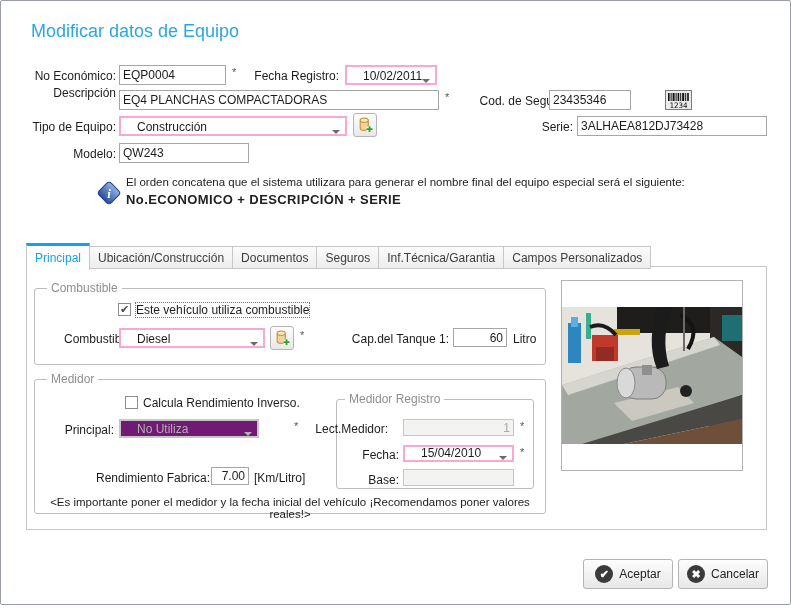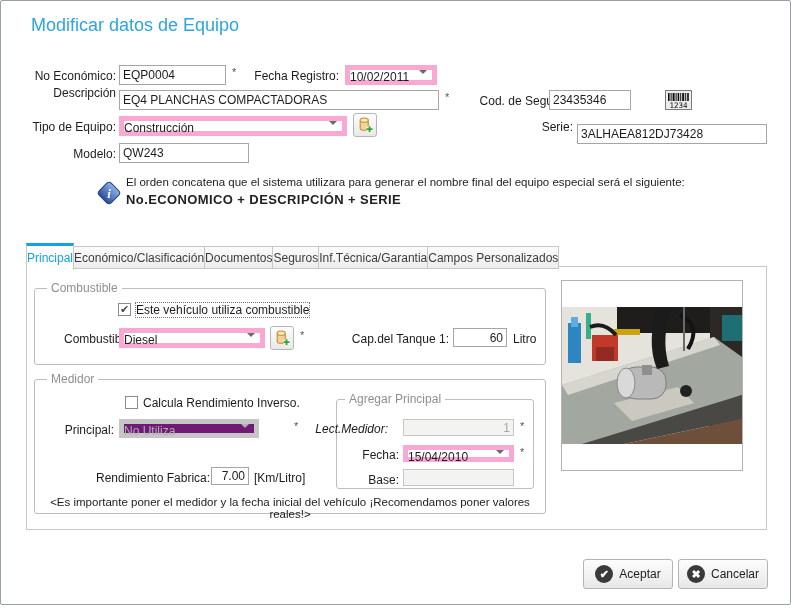--- a/index.html
+++ b/index.html
@@ -1,36 +1,36 @@
 <!DOCTYPE html>
 <html><head>
 <meta charset="utf-8">
 <style>
   html,body{margin:0;padding:0;background:#fff;}
   body{width:791px;height:612px;font-family:"Liberation Sans",sans-serif;}
   .window{position:relative;width:789px;height:603px;background:#fff;border:1px solid #9a9fa5;border-radius:2px;overflow:hidden;}
-  .title{position:absolute;left:30px;top:14px;font-size:18px;color:#2BA6DF;}
+  .title{position:absolute;left:30px;top:20px;font-size:18px;color:#2BA6DF;}
   .lbl{position:absolute;font-size:12px;color:#1c1c1c;text-align:right;white-space:nowrap;}
   .lbl-l{text-align:left;}
   .txt{position:absolute;border:1px solid #a6a6a6;background:#fff;font:12px "Liberation Sans",sans-serif;padding:0 3px;box-sizing:border-box;color:#1c1c1c;}
   .ta-r{text-align:right;}
   .txt.disabled{background:#f3f3f1;color:#a8a8a8;border-color:#c6c6c6;}
   .ast{position:absolute;font-size:11px;color:#555;}
-  .combo{position:absolute;border:5px solid #f9a8d4;background:#fff;display:flex;align-items:flex-start;box-sizing:border-box;font-size:12px;color:#1c1c1c;padding-left:0;cursor:default;}
+  .combo{position:absolute;border:2px solid #f9a8d4;background:#fff;display:flex;align-items:flex-end;box-sizing:border-box;font-size:12px;color:#1c1c1c;padding-left:16px;cursor:default;}
   .combo .caret{margin-left:auto;margin-right:5px;width:0;height:0;border-left:4px solid transparent;border-right:4px solid transparent;border-top:4px solid #6b6b6b;}
   .combo.disabled{background:#701a75;color:#b0b0b0;border-color:#c6c6c6;}
   .combo.disabled .caret{border-top-color:#b0b0b0;}
   .icon-btn{position:absolute;width:24px;height:24px;background:linear-gradient(#fdfdfd,#e8e8e8);border:1px solid #b5b5b5;border-radius:3px;display:flex;align-items:center;justify-content:center;box-sizing:border-box;cursor:pointer;}
   .checkbox{position:absolute;width:13px;height:13px;background:#fff;border:1px solid #8c8c8c;box-sizing:border-box;font-size:11px;line-height:11px;text-align:center;color:#4b4b4b;cursor:pointer;}
   .cb-label{position:absolute;font-size:12px;color:#1c1c1c;white-space:nowrap;}
   .focus-dotted{outline:1px dotted #777;}
   .group{position:absolute;border:1px solid #bdbdbd;border-radius:3px;box-sizing:border-box;}
   .group-label{position:absolute;background:#fff;padding:0 4px;font-size:12px;color:#8f8f8f;white-space:nowrap;}
   .tabs{position:absolute;left:25px;top:242px;display:flex;align-items:flex-end;z-index:3;}
-  .tab{height:23px;line-height:23px;padding:0 0;font-size:12px;color:#3c3c3c;background:linear-gradient(#fbfbfb,#ededed);border:1px solid #c7c7c7;border-left-width:0;white-space:nowrap;cursor:pointer;box-sizing:border-box;}
+  .tab{height:23px;line-height:23px;padding:0 8px;font-size:12px;color:#3c3c3c;background:linear-gradient(#fbfbfb,#ededed);border:1px solid #c7c7c7;border-left-width:0;white-space:nowrap;cursor:pointer;box-sizing:border-box;}
   .tab:first-child{border-left-width:1px;}
   .tab.active{height:27px;line-height:24px;background:#fff;color:#12a2e6;border-top:3px solid #12a2e6;border-bottom:none;margin-bottom:-1px;}
   .panel{position:absolute;left:25px;top:265px;width:741px;height:264px;background:#fff;border:1px solid #c7c7c7;box-sizing:border-box;z-index:1;}
   .abs{position:absolute;}
   .hint{position:absolute;left:33px;top:495px;width:512px;text-align:center;font-size:11.5px;color:#1c1c1c;z-index:2;}
   .info-line1{position:absolute;left:125px;top:175px;font-size:11.5px;color:#1c1c1c;white-space:nowrap;}
   .info-line2{position:absolute;left:125px;top:191px;font-size:13px;font-weight:bold;color:#222;letter-spacing:.4px;}
   .photo-box{position:absolute;left:560px;top:279px;width:182px;height:191px;border:1px solid #b3b3b3;background:#fff;box-sizing:border-box;}
   .btn{position:absolute;display:flex;align-items:center;justify-content:center;gap:6px;background:linear-gradient(#fdfdfd,#e7e7e7);border:1px solid #b4b4b4;border-radius:3px;font-size:12px;color:#222;cursor:pointer;box-sizing:border-box;}
   .btn.disabled{color:#b4b4b4;background:#f4f4f2;border-color:#d2d2d2;cursor:default;}
@@ -83,21 +83,21 @@
   </div>
   <div class="icon-btn" style="left:352px;top:112px;">
     <svg width="17" height="17" viewBox="0 0 16 16">
       <path d="M3 3 v7.5 a3.8 2 0 0 0 7.6 0 V3" fill="#f2d49a" stroke="#c08f2e" stroke-width="1"></path>
       <ellipse cx="6.8" cy="3" rx="3.8" ry="2" fill="#fae8c4" stroke="#c08f2e" stroke-width="1"></ellipse>
       <path d="M11.8 8.6 v5.6 M9 11.4 h5.6" stroke="#fff" stroke-width="3.4"></path>
       <path d="M11.8 8.6 v5.6 M9 11.4 h5.6" stroke="#2fa22f" stroke-width="1.8"></path>
     </svg>
   </div>
   <div class="lbl" style="left:462px;top:119px;width:110px;">Serie:</div>
-  <input class="txt" style="left: 576px; top: 115px; width: 190px; height: 20px; margin-top: 8px;" value="3ALHAEA812DJ73428">
+  <input class="txt" style="left: 576px; top: 115px; width: 190px; height: 20px;" value="3ALHAEA812DJ73428">
 
   <div class="lbl" style="left:5px;top:146px;width:110px;">Modelo:</div>
   <input class="txt" style="left: 118px; top: 142px; width: 130px; height: 20px;" value="QW243">
 
   <div class="abs" style="left:94px;top:178px;">
     <svg width="28" height="28" viewBox="0 0 28 28">
       <defs>
           <linearGradient id="ig" x1="0" y1="0" x2="0" y2="1">
         <stop offset="0" stop-color="#8fb2e8"></stop>
             <stop offset="1" stop-color="#2a4c9b"></stop>
@@ -105,21 +105,21 @@
         </defs>
       <rect x="5.5" y="5.5" width="17" height="17" rx="3.5" transform="rotate(45 14 14)" fill="url(#ig)" stroke="#24407e"></rect>
       <text x="14" y="19" font-size="13" font-weight="bold" font-style="italic" text-anchor="middle" fill="#fff" font-family="Liberation Serif, serif">i</text>
     </svg>
   </div>
   <div class="info-line1">El orden  concatena que el sistema utilizara para generar el nombre final del equipo especial  será el siguiente:</div>
   <div class="info-line2">No.ECONOMICO  +  DESCRIPCIÓN  + SERIE</div>
 
   <div class="tabs">
     <div class="tab active">Principal</div>
-    <div class="tab">Económico/Clasificación</div>
+    <div class="tab">Ubicación/Construcción</div>
     <div class="tab">Documentos</div>
     <div class="tab">Seguros</div>
     <div class="tab">Inf.Técnica/Garantia</div>
     <div class="tab">Campos Personalizados</div>
   </div>
   <div class="panel"></div>
 
   <div class="group z2" style="left:33px;top:287px;width:512px;height:77px;"></div>
   <div class="group-label z2" style="left:46px;top:280px;">Combustible</div>
   <div class="checkbox z2" style="left:117px;top:302px;"><span>✔</span></div>
@@ -147,22 +147,22 @@
   <div class="checkbox z2" style="left:124px;top:395px;"></div>
   <div class="cb-label z2" style="left:142px;top:395px;">Calcula Rendimiento Inverso.</div>
   <div class="lbl z2" style="left:25px;top:422px;width:88px;">Principal:</div>
   <div class="combo disabled z2" style="left:118px;top:418px;width:140px;height:19px;">
     <span>No Utiliza</span>
     <span class="caret"></span>
   </div>
   <div class="ast z2" style="left:293px;top:419px;">*</div>
 
   <div class="group z2" style="left:335px;top:398px;width:198px;height:90px;"></div>
-  <div class="group-label z2" style="left:344px;top:391px;">Agregar Principal</div>
-  <div class="lbl z2" style="left:314px;top:421px;width:73px;font-style:italic;">Lect.Medidor:</div>
+  <div class="group-label z2" style="left:344px;top:391px;">Medidor Registro</div>
+  <div class="lbl z2" style="left:314px;top:421px;width:73px;">Lect.Medidor:</div>
   <input class="txt ta-r disabled z2" style="left: 402px; top: 418px; width: 111px; height: 17px;" value="1">
   <div class="ast z2" style="left:519px;top:419px;">*</div>
   <div class="lbl z2" style="left:325px;top:447px;width:73px;">Fecha:</div>
   <div class="combo z2" style="left:402px;top:444px;width:111px;height:17px;">
     <span>15/04/2010</span>
     <span class="caret"></span>
   </div>
   <div class="ast z2" style="left:519px;top:445px;">*</div>
   <div class="lbl z2" style="left:325px;top:472px;width:73px;">Base:</div>
   <input class="txt disabled z2" style="left: 402px; top: 468px; width: 111px; height: 17px;" value="">

